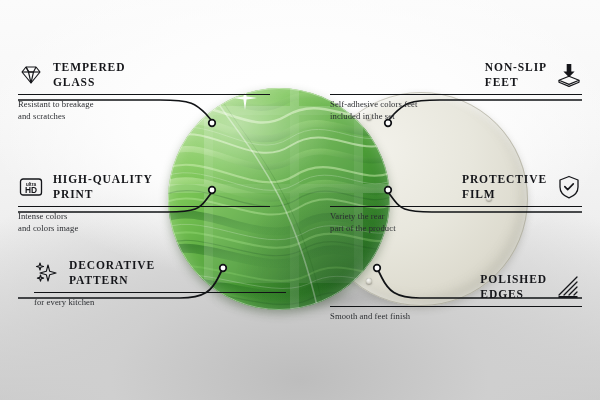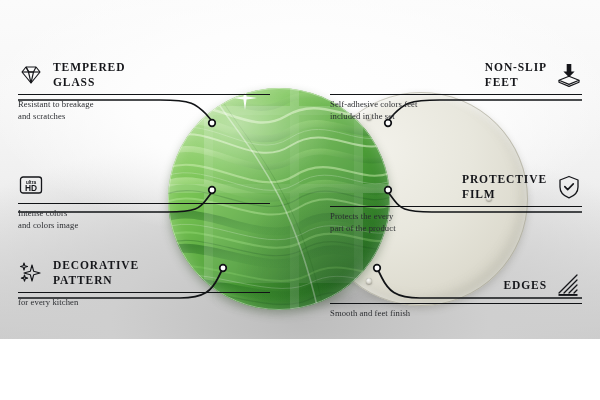--- a/index.html
+++ b/index.html
@@ -1,19 +1,19 @@
 <!DOCTYPE html>
 <html><head>
 <meta charset="utf-8">
 <style>
   html,body{margin:0;padding:0;}
   body{width:600px;height:400px;overflow:hidden;font-family:"Liberation Serif",serif;}
 
   #stage{
-    position:relative;width:600px;height:339px;overflow:hidden;
+    position:relative;width:600px;height:400px;overflow:hidden;
     background:
       radial-gradient(ellipse 70% 55% at 50% 30%, #ffffff 0%, #fdfdfd 40%, rgba(250,250,250,0) 75%),
       radial-gradient(ellipse 90% 70% at 50% 95%, #bdbdbd 0%, #cfcfcf 35%, rgba(224,224,224,0) 80%),
       linear-gradient(180deg,#fbfbfb 0%,#f7f7f7 28%,#efefef 55%,#dedede 78%,#cacaca 100%);
   }
 
   
   .product{position:absolute;left:168px;top:88px;width:300px;height:228px;}
 
   .shadow{
@@ -223,29 +223,33 @@
     </div>
   </div>
 
   <div class="feat left" style="top:172px;">
     <div class="head">
       <svg class="icon" viewBox="0 0 26 26">
         <rect x="2.5" y="5" width="21" height="16" rx="2.6" fill="none" stroke="#15161a" stroke-width="1.3"></rect>
         <text x="13" y="11.6" text-anchor="middle" font-family="Liberation Sans, sans-serif" font-size="4.6" font-weight="700" fill="#15161a">ultra</text>
         <text x="13" y="18.6" text-anchor="middle" font-family="Liberation Sans, sans-serif" font-size="8.4" font-weight="700" fill="#15161a">HD</text>
       </svg>
+      <div class="title">
+        <div>HIGH-QUALITY</div>
+        <div>PRINT</div>
+      </div>
     </div>
     <div class="rule"></div>
     <div class="desc">
       <div>Intense colors</div>
       <div>and colors image</div>
     </div>
   </div>
 
-  <div class="feat left" style="top:258px;">
+  <div class="feat left" style="top:258px;margin-left:16px;">
     <div class="head">
       <svg class="icon" viewBox="0 0 26 26">
         <g fill="none" stroke="#15161a" stroke-width="1.15" stroke-linejoin="round">
           <path d="M14,5 L15.7,11.3 L22,13 L15.7,14.7 L14,21 L12.3,14.7 L6,13 L12.3,11.3 Z"></path>
           <path d="M6,3 L6.8,5.7 L9.5,6.5 L6.8,7.3 L6,10 L5.2,7.3 L2.5,6.5 L5.2,5.7 Z"></path>
           <path d="M6.5,15 L7.2,17.4 L9.6,18.1 L7.2,18.8 L6.5,21.2 L5.8,18.8 L3.4,18.1 L5.8,17.4 Z"></path>
         </g>
       </svg>
       <div class="title">
         <div>DECORATIVE</div>
@@ -285,28 +289,29 @@
         <div>PROTECTIVE</div>
         <div>FILM</div>
       </div>
       <svg class="icon" viewBox="0 0 26 26">
         <path d="M13,2.5 L22,6 L22,13 C22,18.4 18.1,22 13,23.8 C7.9,22 4,18.4 4,13 L4,6 Z" fill="none" stroke="#15161a" stroke-width="1.3" stroke-linejoin="round"></path>
         <path d="M8.8,12.6 L11.7,15.6 L17.3,9.9" fill="none" stroke="#15161a" stroke-width="1.6" stroke-linecap="round" stroke-linejoin="round"></path>
       </svg>
     </div>
     <div class="rule"></div>
     <div class="desc">
-      <div>Protects the every</div>
+      <div>Variety the rear</div>
       <div>part of the product</div>
     </div>
   </div>
 
   <div class="feat right" style="top:272px;">
     <div class="head">
       <div class="title">
+        <div>POLISHED</div>
         <div>EDGES</div>
       </div>
       <svg class="icon" viewBox="0 0 26 26">
         <g stroke="#15161a" stroke-width="1.25" stroke-linecap="round">
           <path d="M3,21 L21,3"></path>
           <path d="M8,21 L21,8"></path>
           <path d="M13,21 L21,13"></path>
           <path d="M18,21 L21,18"></path>
         </g>
         <rect x="2.5" y="22" width="19" height="1.9" fill="#15161a"></rect>

